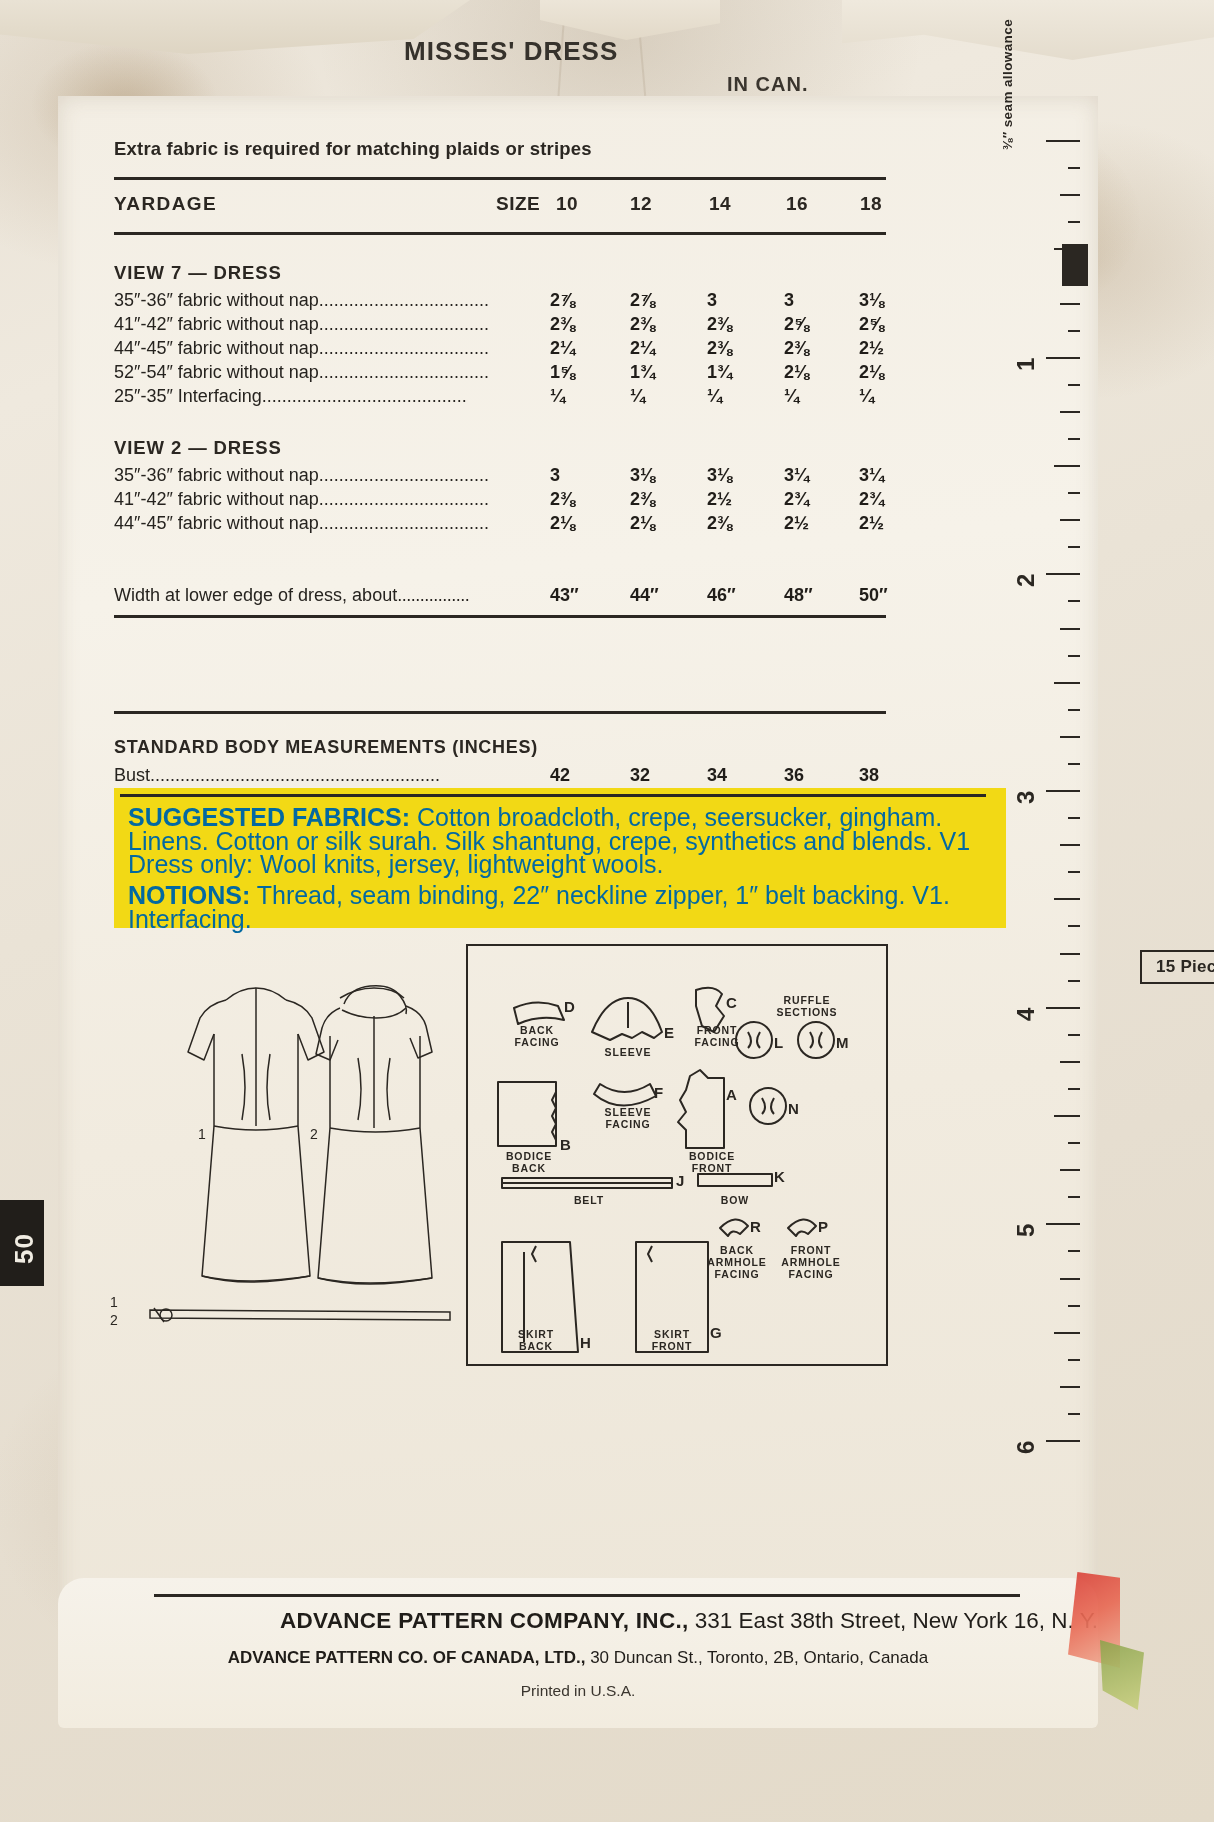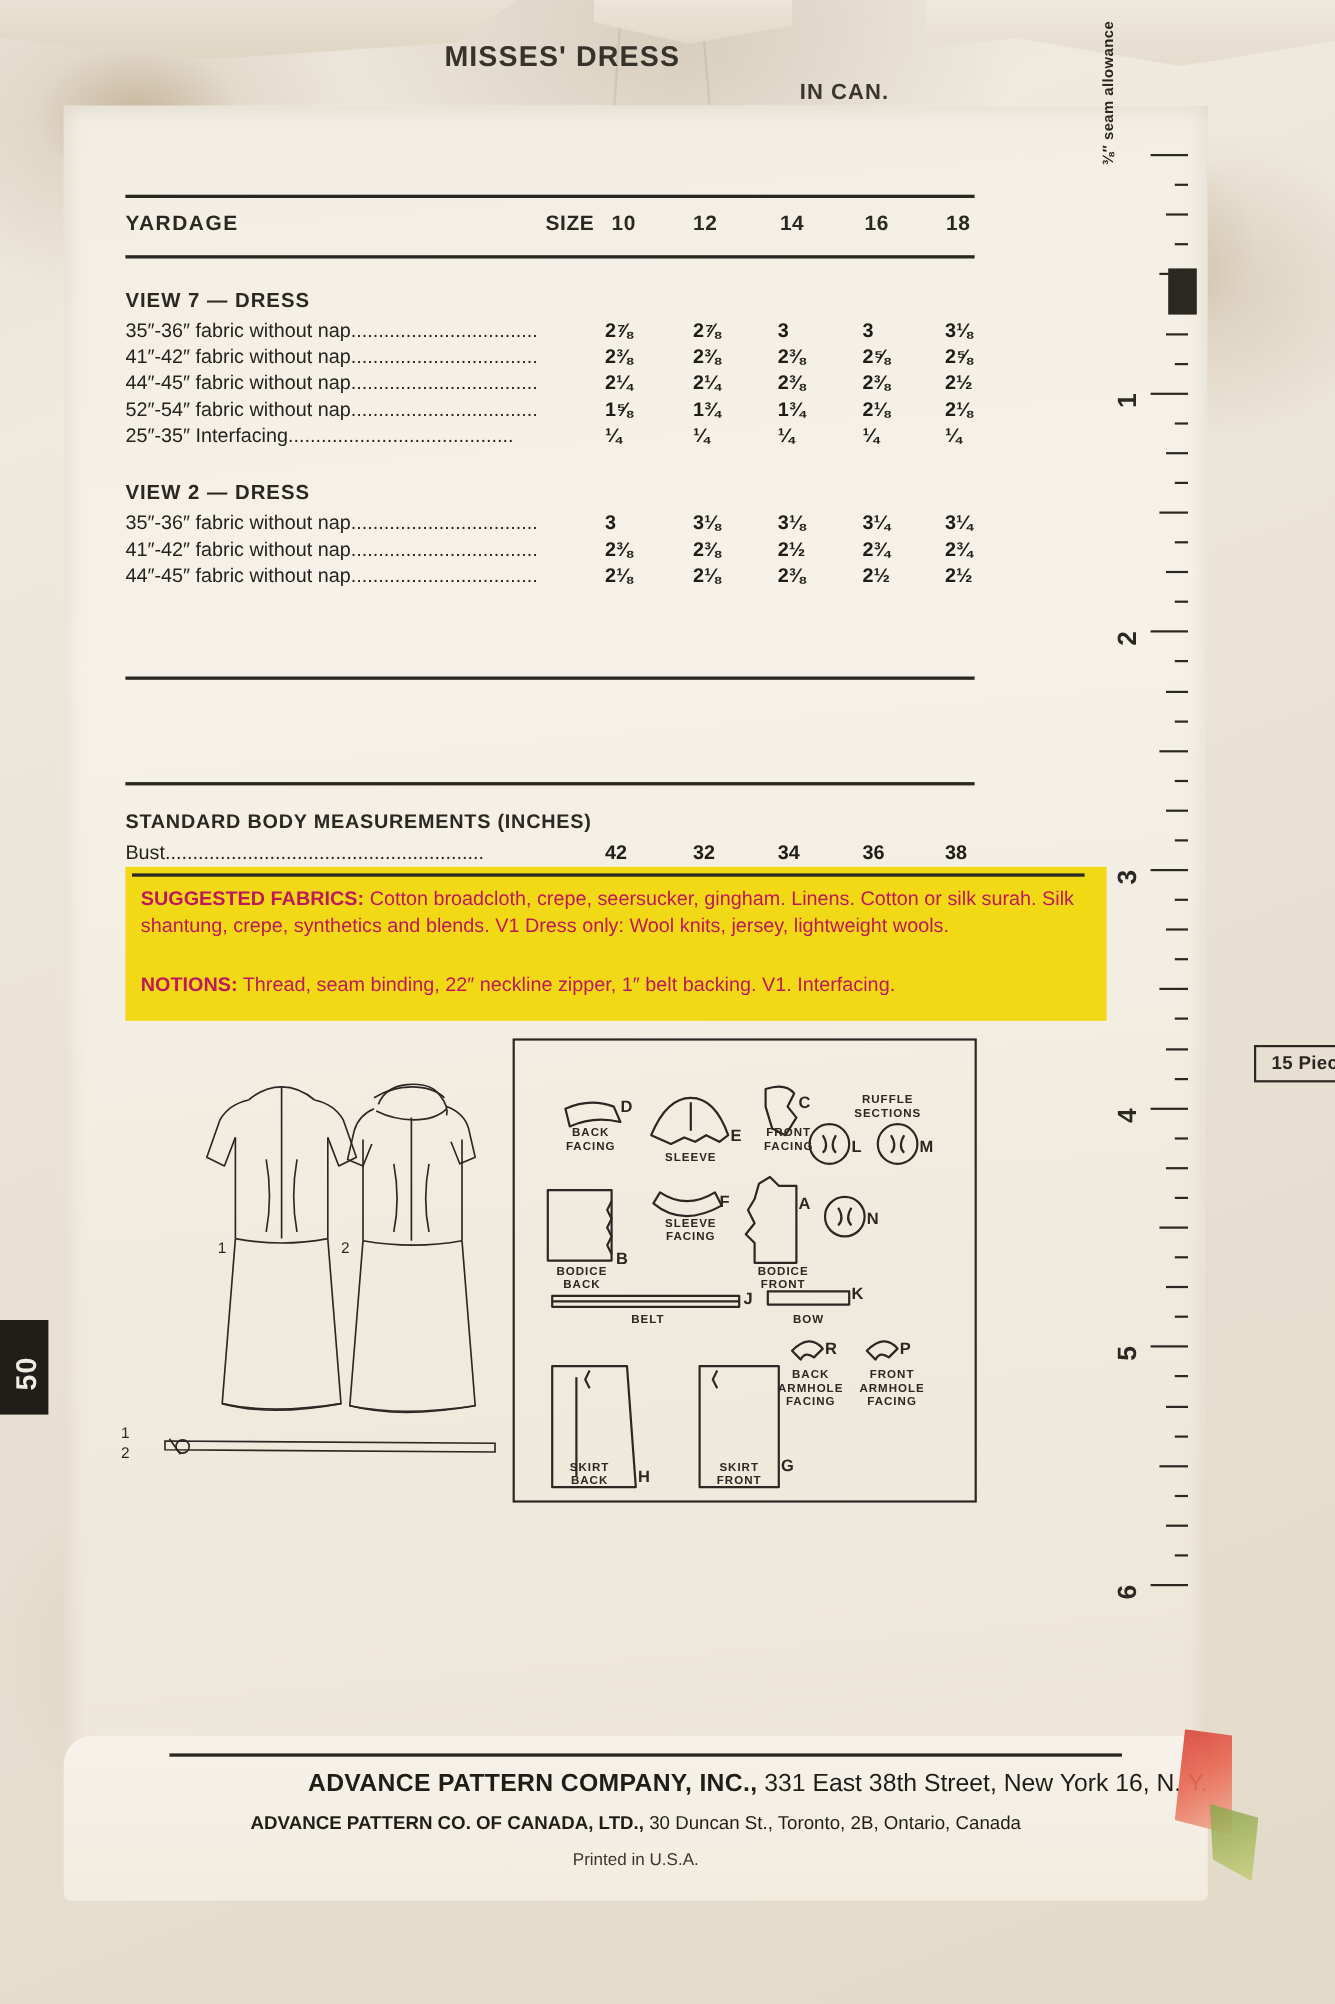--- a/index.html
+++ b/index.html
@@ -63,21 +63,21 @@
   .rlabel{position:absolute;left:0;top:0;font-size:18px;color:#26231f;white-space:nowrap;}
   .dots{color:#26231f;letter-spacing:-.5px;}
   .cell{position:absolute;top:0;font-size:18px;font-weight:bold;color:#201d19;text-align:left;white-space:nowrap;}
 
   
   #yellowbox{
     position:absolute;left:114px;top:788px;width:892px;height:140px;
     background:#f2d915;
   }
   #yellowbox .ytop{position:absolute;left:6px;top:6px;width:866px;height:3px;background:#2b2722;}
-  .ytext{position:absolute;left:14px;font-size:18px;color:#be185d;line-height:23.5px;width:866px;}
+  .ytext{position:absolute;left:14px;font-size:25px;color:#0369a1;line-height:23.5px;width:866px;}
   .ytext b{font-weight:bold;}
 
   
   #illus{position:absolute;left:100px;top:938px;width:920px;height:430px;}
   #piecebox{
     position:absolute;left:366px;top:6px;width:418px;height:418px;
     border:2.5px solid #2b2722;background:transparent;
   }
   #piececount{
     position:absolute;left:672px;top:4px;width:108px;height:30px;
@@ -145,20 +145,21 @@
     <div class="bigtitle" id="t-incan">IN CAN.</div>
 
     <div class="flap" style="left:842px;top:0;width:372px;height:60px;background:linear-gradient(180deg,#efe9dd,#e4dccd);clip-path:polygon(0 0,100% 0,100% 62%,62% 100%,22% 58%,0 72%);"></div>
     <div class="flap" style="left:0;top:0;width:470px;height:54px;background:linear-gradient(180deg,#e9e2d4,#ded5c3);clip-path:polygon(0 0,100% 0,88% 72%,40% 100%,0 64%);"></div>
     <div class="flap" style="left:540px;top:0;width:180px;height:40px;background:linear-gradient(180deg,#ece5d8,#e2d9c8);clip-path:polygon(0 0,100% 0,100% 58%,48% 100%,0 50%);"></div>
   </div>
   <div id="topline"></div>
 
   <div id="sheet"></div>
 
+  <div class="pad note">Extra fabric is required for matching plaids or stripes</div>
 
   <div class="rule" id="rule1"></div>
   <div class="pad" id="yardage-hdr">YARDAGE</div>
   <div class="sizehdr" style="left:496px;">SIZE</div>
   <div class="sizehdr" style="left:556px;">10</div>
   <div class="sizehdr" style="left:630px;">12</div>
   <div class="sizehdr" style="left:709px;">14</div>
   <div class="sizehdr" style="left:786px;">16</div>
   <div class="sizehdr" style="left:860px;">18</div>
   <div class="rule" id="rule2"></div>
@@ -230,20 +231,28 @@
         <span class="cell" style="left: 436px;">2⅛</span>
         <span class="cell" style="left: 516px;">2⅛</span>
         <span class="cell" style="left: 593px;">2⅜</span>
         <span class="cell" style="left: 670px;">2½</span>
         <span class="cell" style="left: 745px;">2½</span>
       </div>
     </div>
 
   <div class="rule" id="rule3"></div>
 
+  <div class="row" style="top:585px;">
+    <span class="rlabel"><span>Width at lower edge of dress, about</span><span class="dots">................</span></span>
+    <span class="cell" style="left:436px;">43″</span>
+    <span class="cell" style="left:516px;">44″</span>
+    <span class="cell" style="left:593px;">46″</span>
+    <span class="cell" style="left:670px;">48″</span>
+    <span class="cell" style="left:745px;">50″</span>
+  </div>
 
   <div class="rule" id="rule4"></div>
 
   <div class="secthead" style="top:737px;font-size:18px;letter-spacing:.7px;">STANDARD BODY MEASUREMENTS (INCHES)</div>
   <div id="bmrows">
       <div class="row" style="top: 765px;">
         <span class="rlabel">Bust..........................................................</span>
         <span class="cell" style="left: 436px;">42</span>
         <span class="cell" style="left: 516px;">32</span>
         <span class="cell" style="left: 593px;">34</span>

